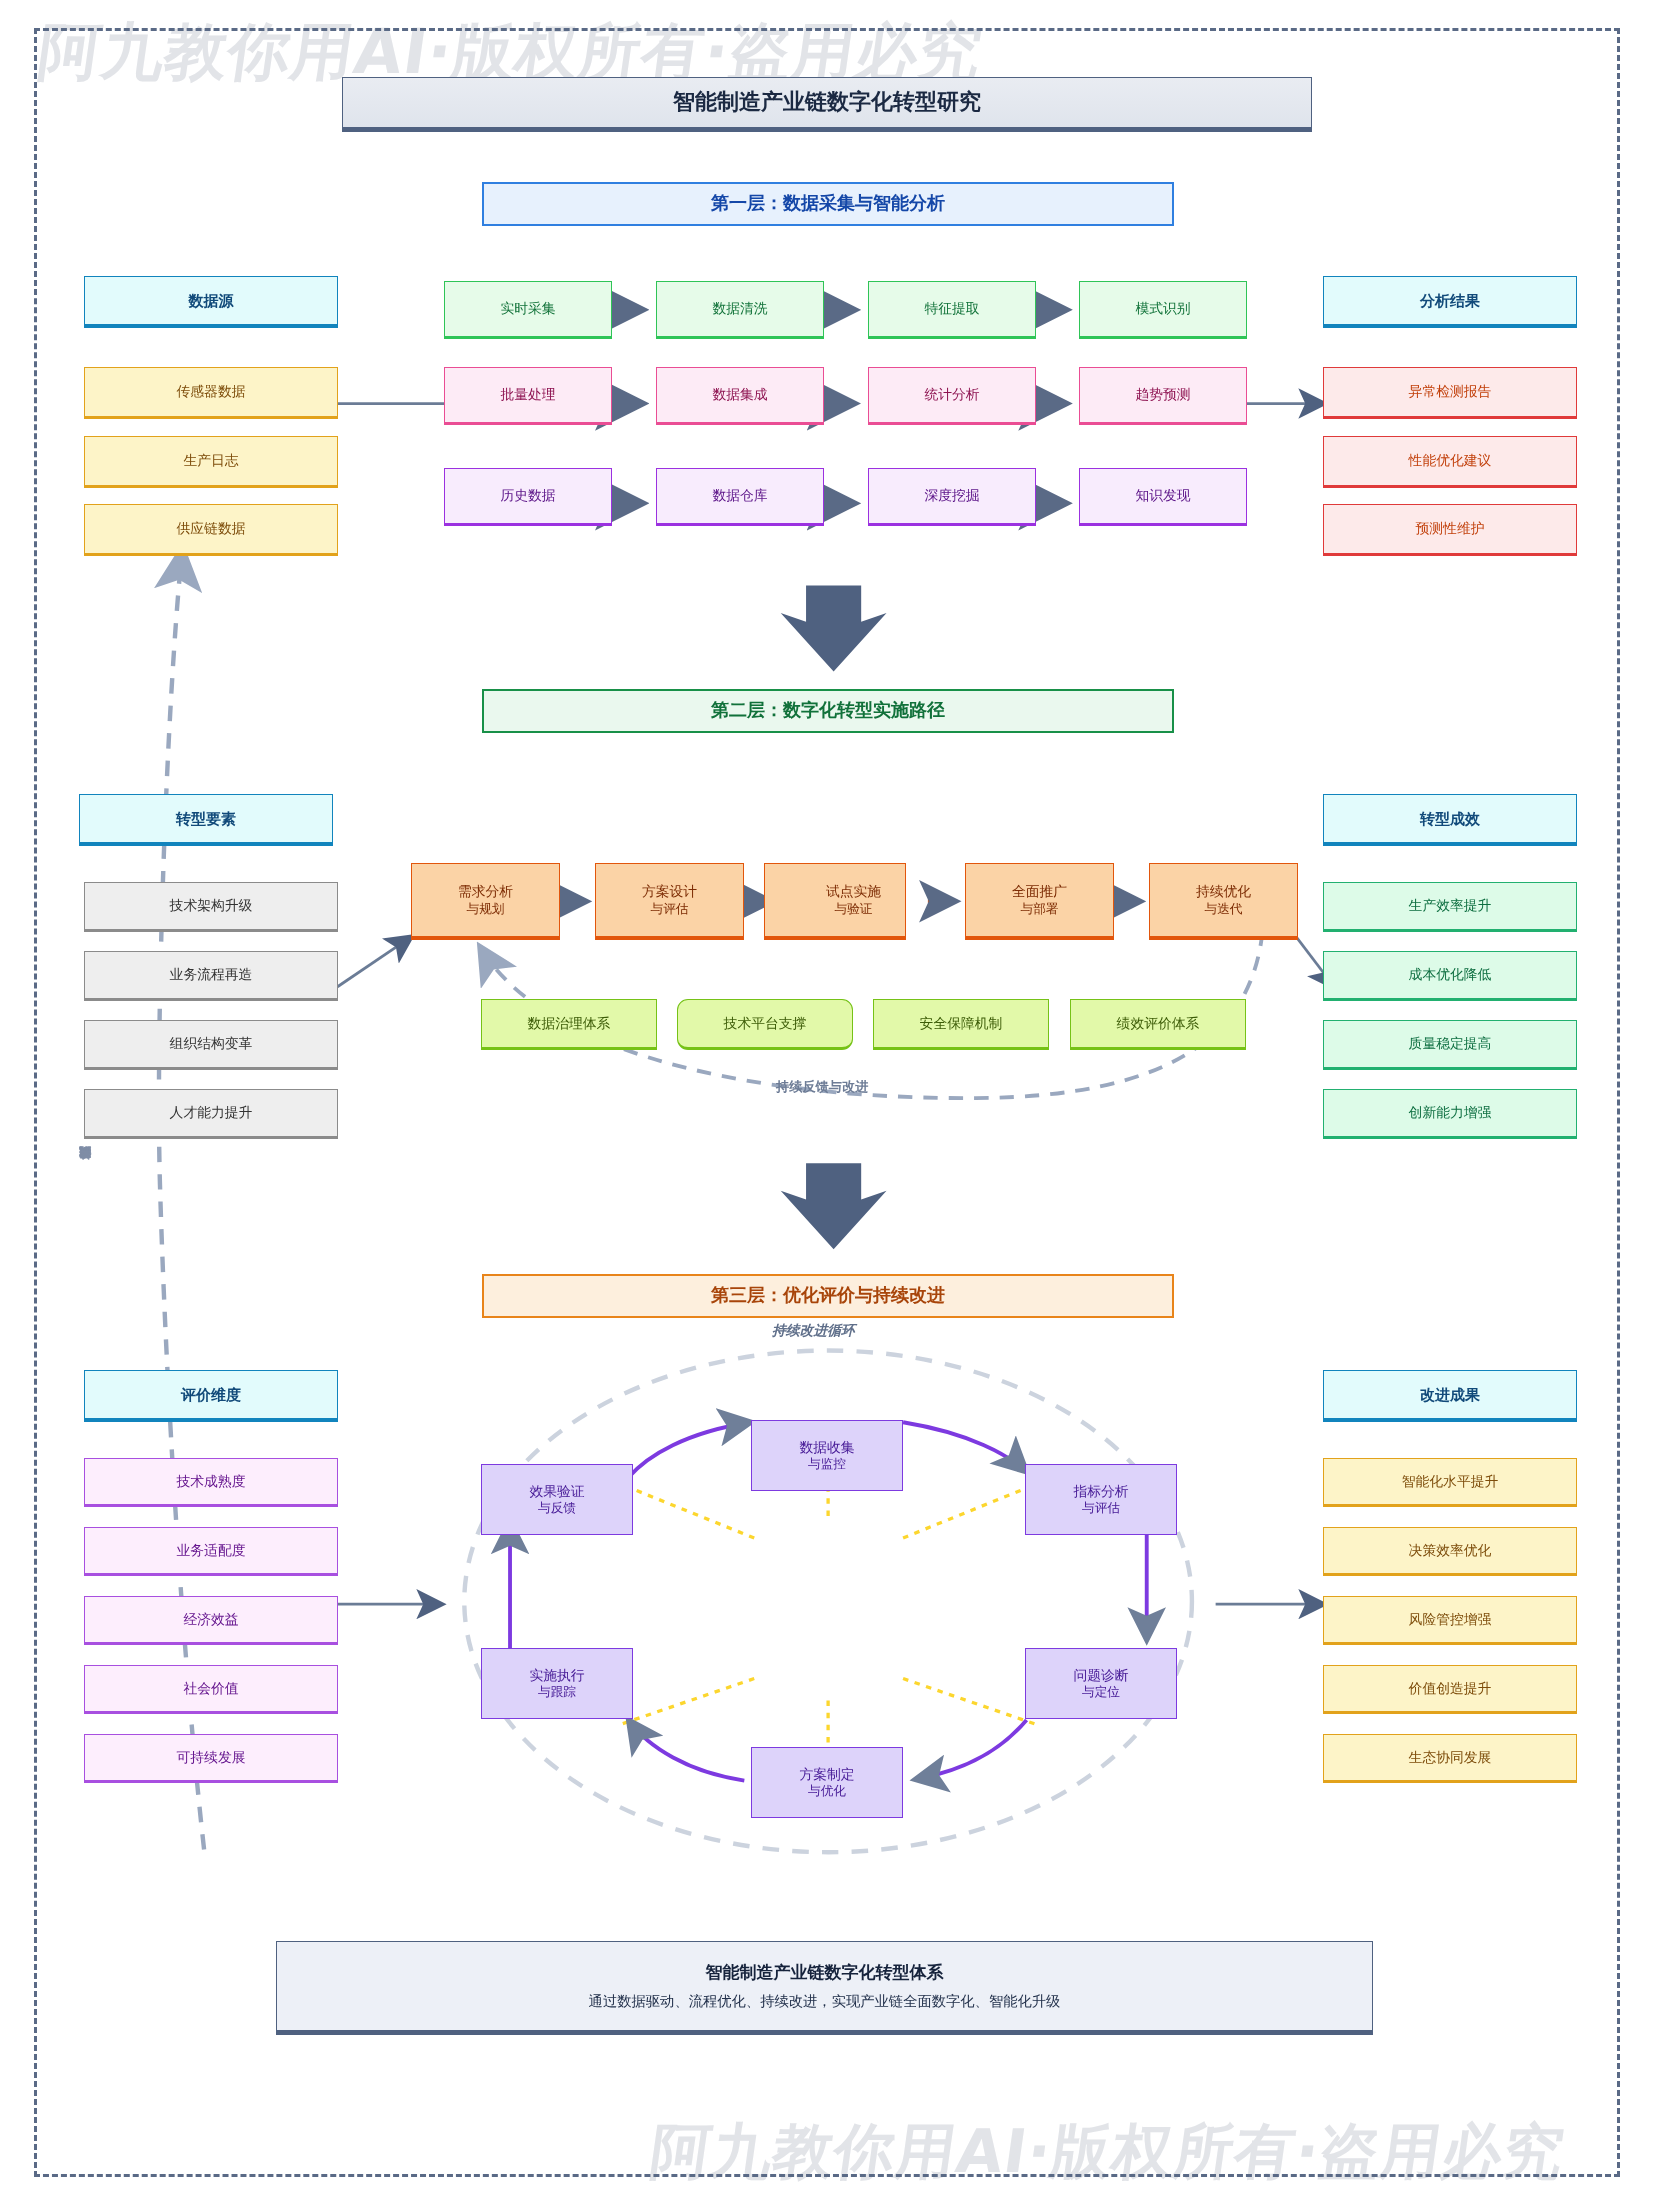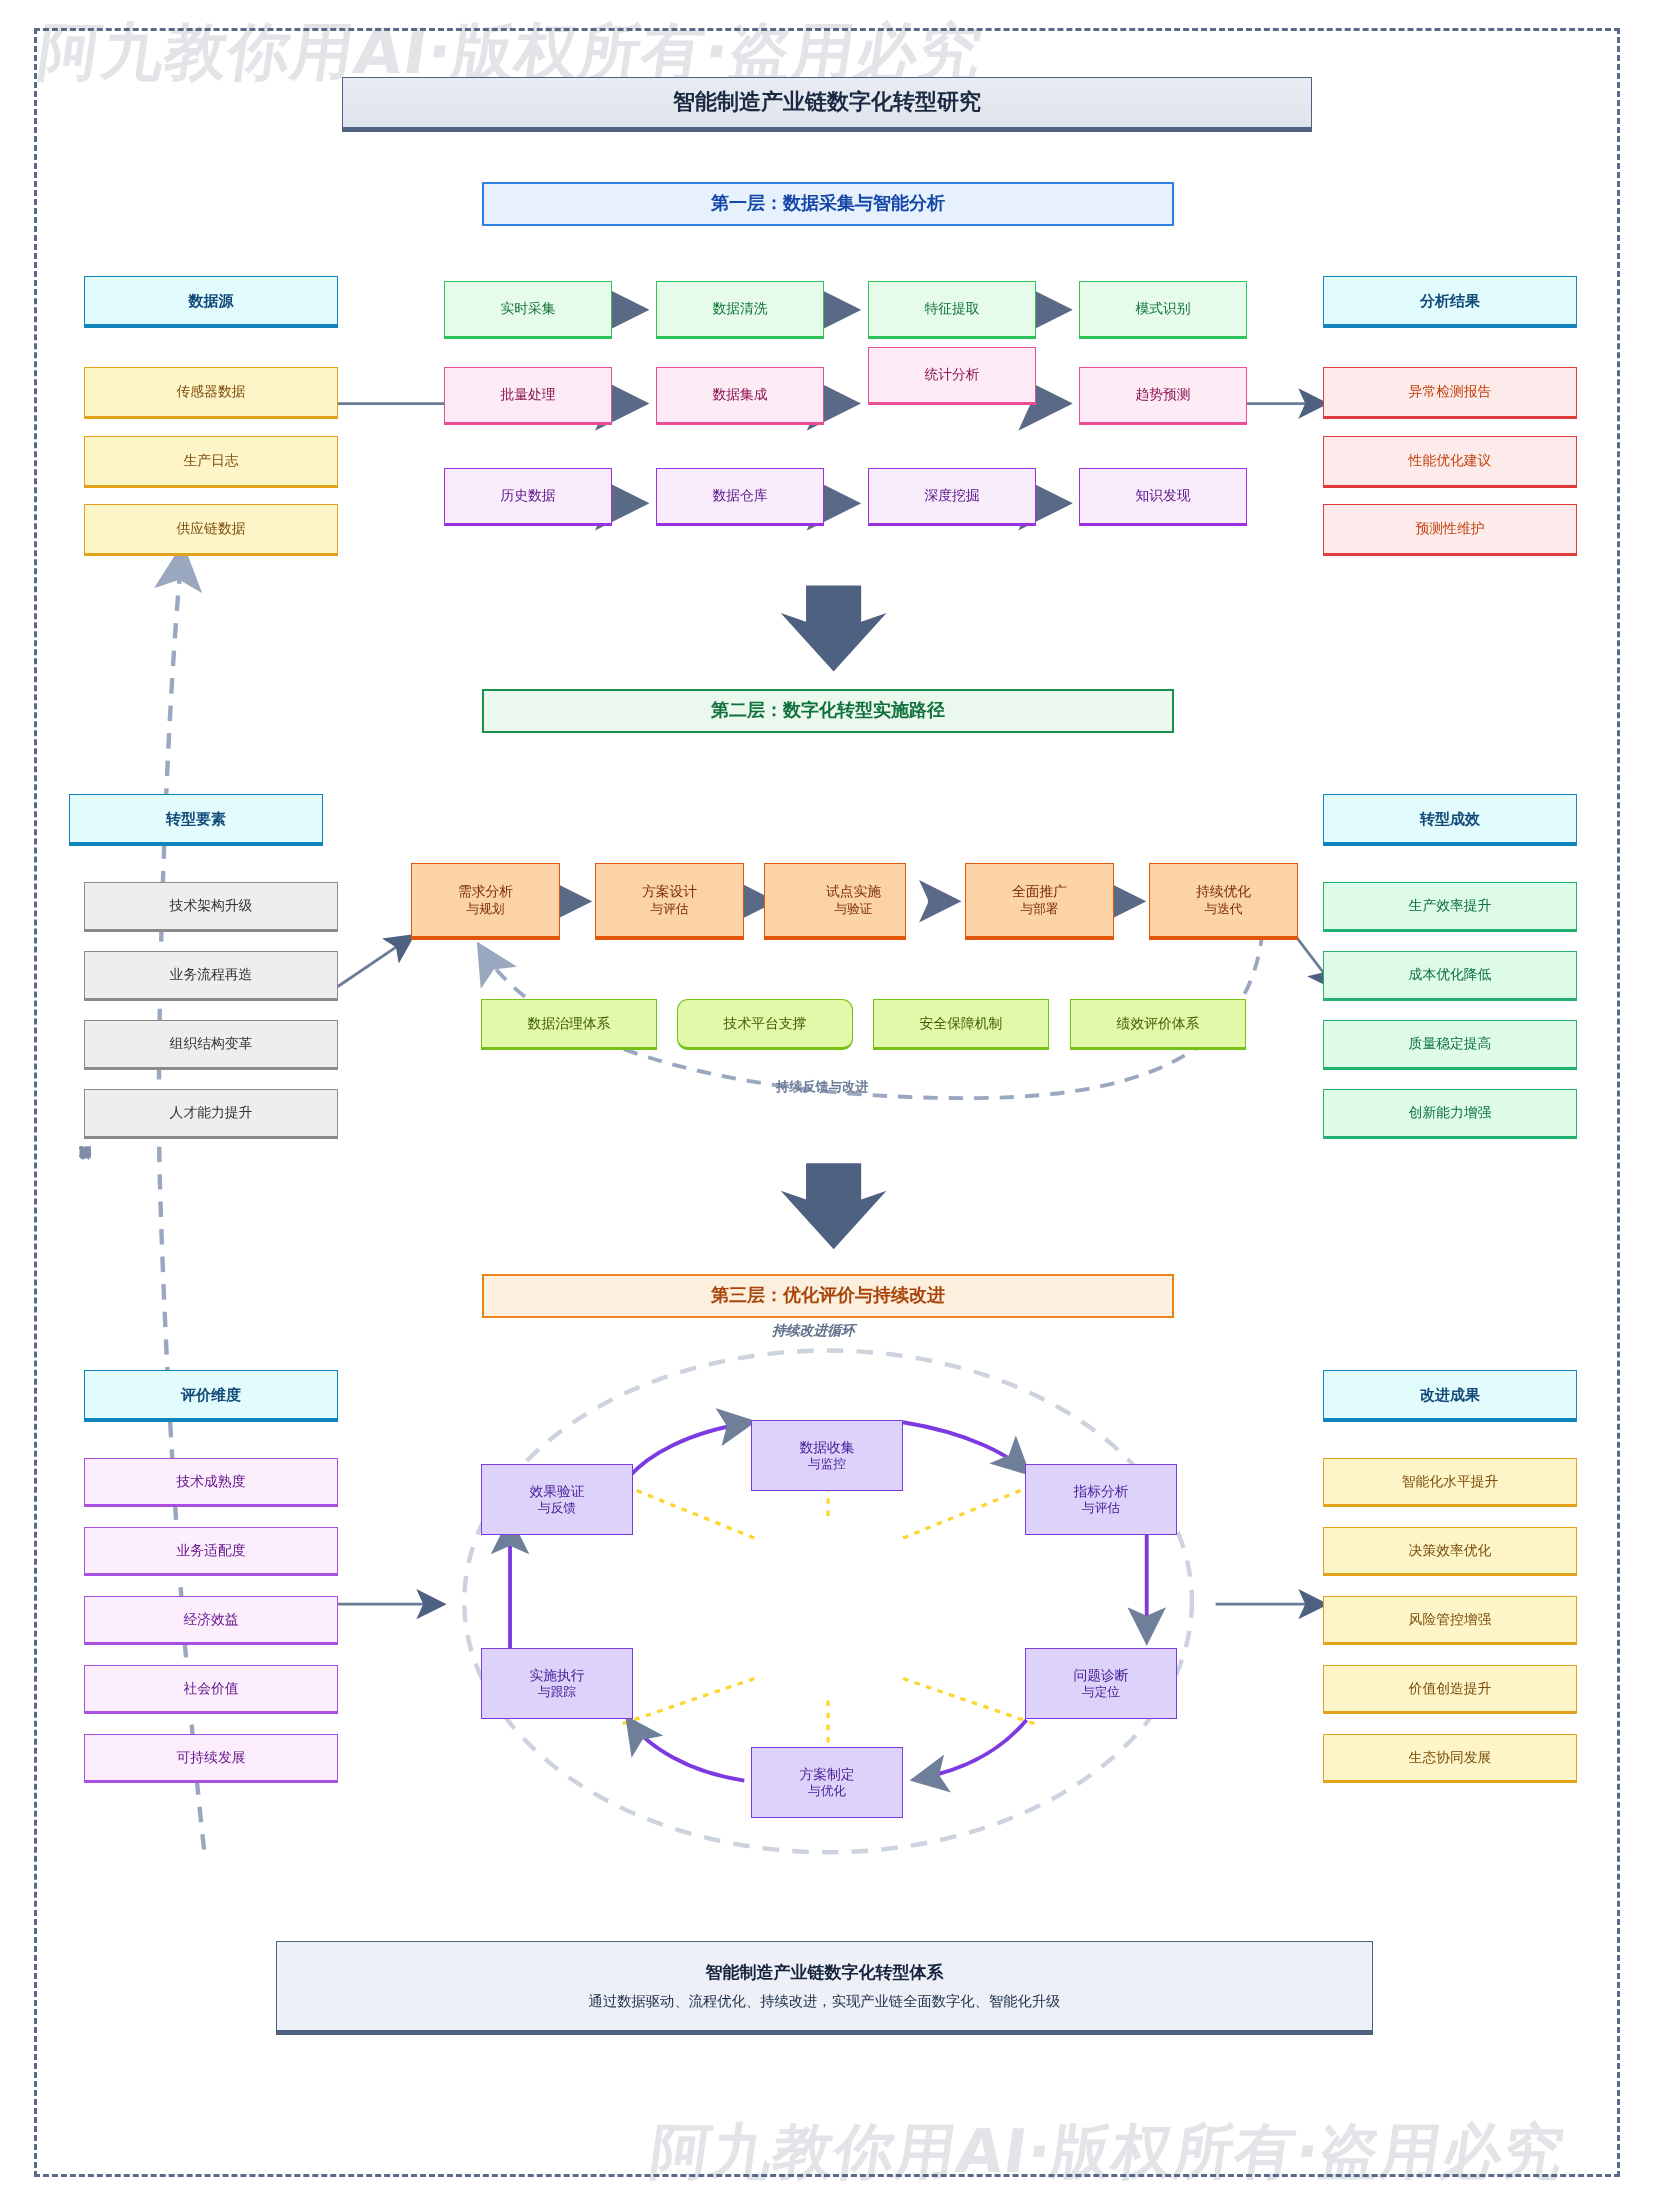--- a/index.html
+++ b/index.html
@@ -212,36 +212,36 @@
   <div class="bx itm yellow" style="left:84px;top:436px;width:254px;height:52px;">生产日志</div>
   <div class="bx itm yellow" style="left:84px;top:504px;width:254px;height:52px;">供应链数据</div>
 
   <div class="bx itm green-f" style="left:444px;top:281px;width:168px;height:58px;">实时采集</div>
   <div class="bx itm green-f" style="left:656px;top:281px;width:168px;height:58px;">数据清洗</div>
   <div class="bx itm green-f" style="left:868px;top:281px;width:168px;height:58px;">特征提取</div>
   <div class="bx itm green-f" style="left:1079px;top:281px;width:168px;height:58px;">模式识别</div>
 
   <div class="bx itm pink-f" style="left:444px;top:367px;width:168px;height:58px;">批量处理</div>
   <div class="bx itm pink-f" style="left:656px;top:367px;width:168px;height:58px;">数据集成</div>
-  <div class="bx itm pink-f" style="left:868px;top:347px;width:168px;height:58px;">统计分析</div>
+  <div class="bx itm pink-f" style="left:868px;top:367px;width:168px;height:58px;">统计分析</div>
   <div class="bx itm pink-f" style="left:1079px;top:367px;width:168px;height:58px;">趋势预测</div>
 
   <div class="bx itm purple-f" style="left:444px;top:468px;width:168px;height:58px;">历史数据</div>
   <div class="bx itm purple-f" style="left:656px;top:468px;width:168px;height:58px;">数据仓库</div>
   <div class="bx itm purple-f" style="left:868px;top:468px;width:168px;height:58px;">深度挖掘</div>
   <div class="bx itm purple-f" style="left:1079px;top:468px;width:168px;height:58px;">知识发现</div>
 
   <div class="bx colhead" style="left:1323px;top:276px;width:254px;height:52px;">分析结果</div>
   <div class="bx itm red-f" style="left:1323px;top:367px;width:254px;height:52px;">异常检测报告</div>
   <div class="bx itm red-f" style="left:1323px;top:436px;width:254px;height:52px;">性能优化建议</div>
   <div class="bx itm red-f" style="left:1323px;top:504px;width:254px;height:52px;">预测性维护</div>
 
   <div class="bx layer-head lh2">第二层：数字化转型实施路径</div>
 
-  <div class="bx colhead" style="left:69px;top:794px;width:254px;height:52px;">转型要素</div>
+  <div class="bx colhead" style="left:79px;top:794px;width:254px;height:52px;">转型要素</div>
   <div class="bx itm gray-f" style="left:84px;top:882px;width:254px;height:50px;">技术架构升级</div>
   <div class="bx itm gray-f" style="left:84px;top:951px;width:254px;height:50px;">业务流程再造</div>
   <div class="bx itm gray-f" style="left:84px;top:1020px;width:254px;height:50px;">组织结构变革</div>
   <div class="bx itm gray-f" style="left:84px;top:1089px;width:254px;height:50px;">人才能力提升</div>
 
   <div class="bx itm orange-f" style="left:411px;top:863px;width:149px;height:77px;">
     <span class="l1">需求分析</span>
     <span class="l2">与规划</span>
   </div>
   <div class="bx itm orange-f" style="left:595px;top:863px;width:149px;height:77px;">

